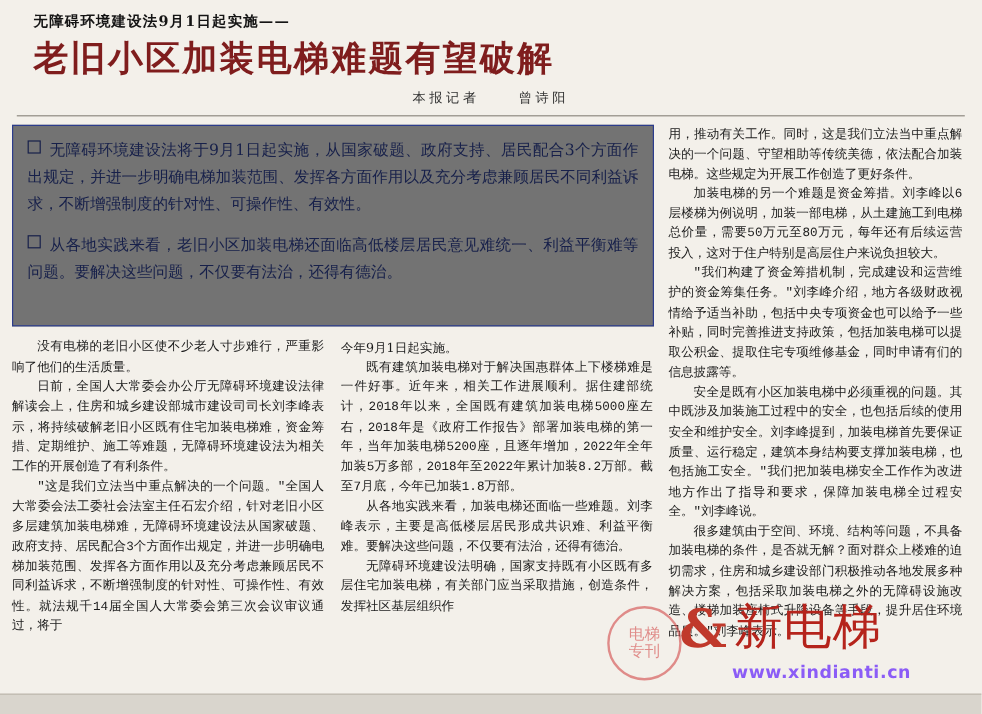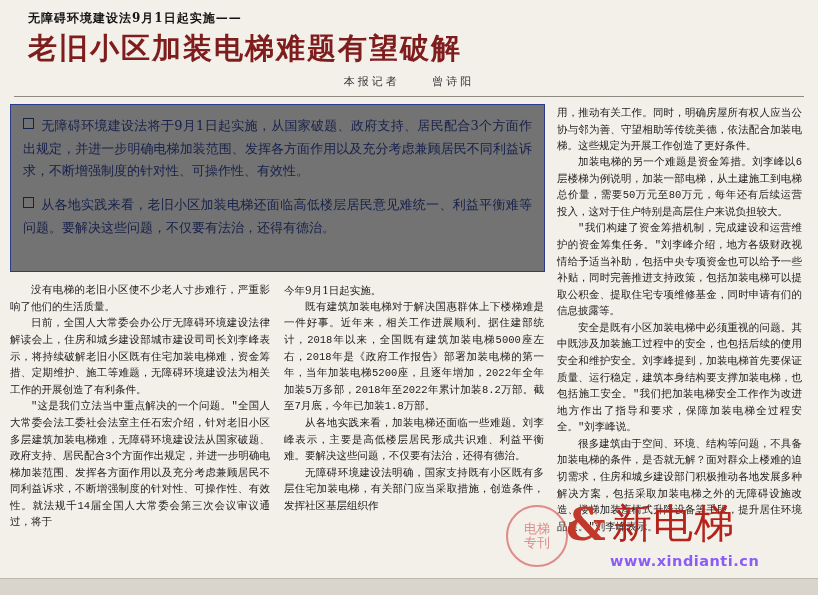--- a/index.html
+++ b/index.html
@@ -245,21 +245,21 @@
           <p>今年9月1日起实施。</p>
           <p class="ind">既有建筑加装电梯对于解决国惠群体上下楼梯难是一件好事。近年来，相关工作进展顺利。据住建部统计，2018年以来，全国既有建筑加装电梯5000座左右，2018年是《政府工作报告》部署加装电梯的第一年，当年加装电梯5200座，且逐年增加，2022年全年加装5万多部，2018年至2022年累计加装8.2万部。截至7月底，今年已加装1.8万部。</p>
           <p class="ind">从各地实践来看，加装电梯还面临一些难题。刘李峰表示，主要是高低楼层居民形成共识难、利益平衡难。要解决这些问题，不仅要有法治，还得有德治。</p>
           <p class="ind">无障碍环境建设法明确，国家支持既有小区既有多层住宅加装电梯，有关部门应当采取措施，创造条件，发挥社区基层组织作</p>
         </div>
       </div>
 
     </div>
 
     <div class="right-col">
-      <p>用，推动有关工作。同时，明确房屋所有权人应当公协与邻为善、守望相助等传统美德，依法配合加装电梯。这些规定为开展工作创造了更好条件。</p>
+      <p>用，推动有关工作。同时，这是我们立法当中重点解决的一个问题、守望相助等传统美德，依法配合加装电梯。这些规定为开展工作创造了更好条件。</p>
       <p class="ind">加装电梯的另一个难题是资金筹措。刘李峰以6层楼梯为例说明，加装一部电梯，从土建施工到电梯总价量，需要50万元至80万元，每年还有后续运营投入，这对于住户特别是高层住户来说负担较大。</p>
       <p class="ind">"我们构建了资金筹措机制，完成建设和运营维护的资金筹集任务。"刘李峰介绍，地方各级财政视情给予适当补助，包括中央专项资金也可以给予一些补贴，同时完善推进支持政策，包括加装电梯可以提取公积金、提取住宅专项维修基金，同时申请有们的信息披露等。</p>
       <p class="ind">安全是既有小区加装电梯中必须重视的问题。其中既涉及加装施工过程中的安全，也包括后续的使用安全和维护安全。刘李峰提到，加装电梯首先要保证质量、运行稳定，建筑本身结构要支撑加装电梯，也包括施工安全。"我们把加装电梯安全工作作为改进地方作出了指导和要求，保障加装电梯全过程安全。"刘李峰说。</p>
       <p class="ind">很多建筑由于空间、环境、结构等问题，不具备加装电梯的条件，是否就无解？面对群众上楼难的迫切需求，住房和城乡建设部门积极推动各地发展多种解决方案，包括采取加装电梯之外的无障碍设施改造、楼梯加装座椅式升降设备等手段，提升居住环境品质。"刘李峰表示。</p>
     </div>
 
   </div>
 
   <div class="logo-block">
     <div class="logo-stamp">

